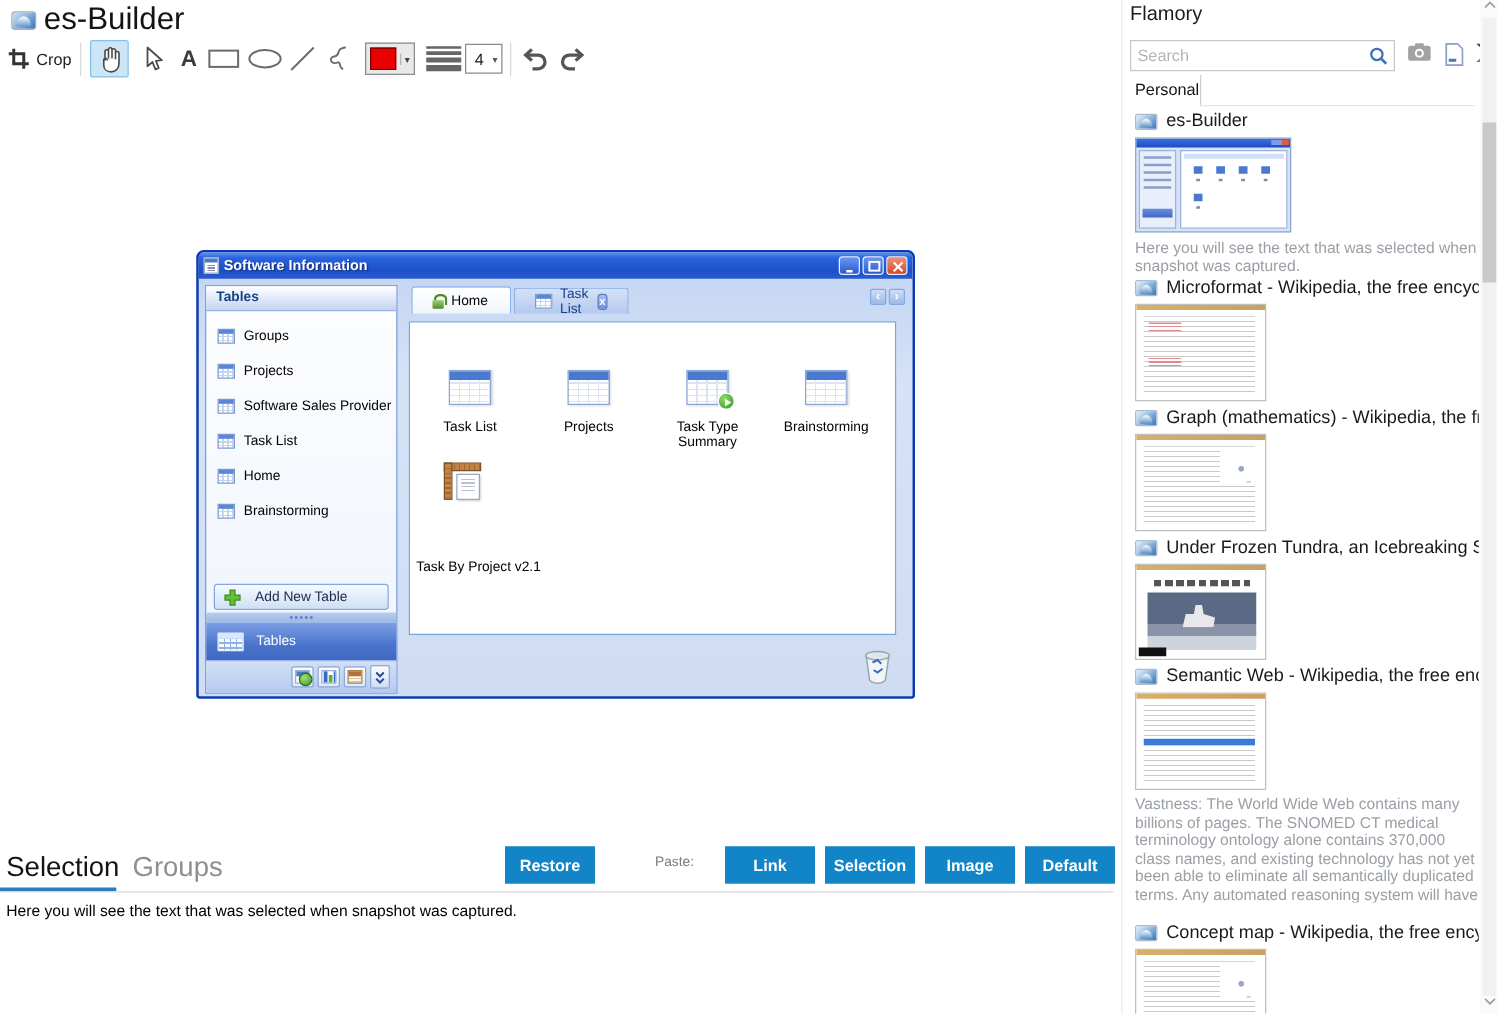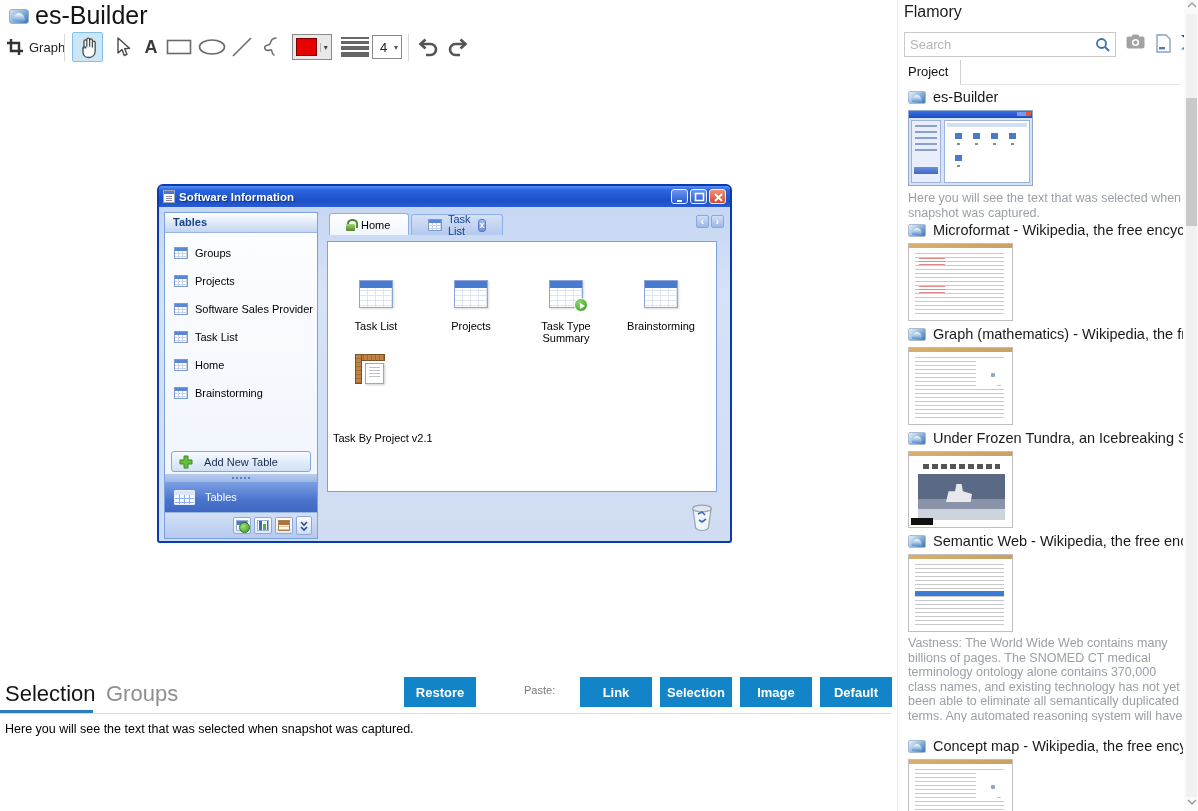--- a/index.html
+++ b/index.html
@@ -33,21 +33,21 @@
   .width-icon { left:341px; width:28px; flex-direction:column; gap:2px; align-items:stretch; justify-content:center; display:flex; }
   .width-icon i { display:block; background:#666; }
   .stroke-box { left:372px; top:3px; width:30px; height:24px; border:1px solid #8a8a8a; display:flex; align-items:center; background:#fff; }
   .stroke-val { flex:1; text-align:center; font-size:13px; color:#222; }
   .stroke-arrow{ font-size:8px; color:#555; padding-right:3px; }
   .tool-undo { left:414px; width:28px; }
   .tool-redo { left:444px; width:28px; }
 
   
   .canvas { position:absolute; left:0; top:64px; width:891px; height:607px; background:#fff; }
-  .xpwin { position:absolute; left:157px; top:120px; width:575px; height:359px;
+  .xpwin { position:absolute; left:157px; top:136px; width:575px; height:359px;
     border:2px solid #0a3ab0; border-radius:6px 6px 3px 3px; overflow:hidden;
     background:linear-gradient(#c2d4f2,#d6e2f6 30%,#cfdcf2); font-size:11px; }
   .xp-titlebar { position:absolute; left:0; top:0; right:0; height:21px;
     background:linear-gradient(180deg,#5a90f4 0%,#2a64e0 20%,#1c50c8 70%,#2a5cd0 100%);
     display:flex; align-items:center; padding:0 4px; gap:4px; }
   .xp-title { color:#fff; font-weight:bold; font-size:11.5px; text-shadow:1px 1px 1px #10307e; }
   .xp-doc-icon { width:12px; height:13px; background:#fff; border:1px solid #9ab; position:relative; }
   .xp-doc-icon::before{content:""; position:absolute; left:0; top:0; right:0; height:3px; background:#4a7ad0;}
   .xp-doc-icon::after{content:""; position:absolute; left:2px; top:5px; right:2px; height:5px;
     background:repeating-linear-gradient(#88a 0 1px,transparent 1px 2px);}
@@ -210,21 +210,21 @@
 
 <div class="app-logo"></div>
 <div class="app-title">es-Builder</div>
 
 <div class="toolbar">
   <div class="tb crop-group">
     <svg width="18" height="18" viewBox="0 0 18 18">
       <path d="M5 1 V13 H17" fill="none" stroke="#333" stroke-width="2.4"></path>
       <path d="M1 5 H13 V17" fill="none" stroke="#333" stroke-width="2.4"></path>
     </svg>
-    <span class="crop-label">Graph</span>
+    <span class="crop-label">Crop</span>
   </div>
   <div class="tb-sep" style="left:64px"></div>
   <div class="tb tool-hand">
     <svg width="22" height="24" viewBox="0 0 22 24">
       <path d="M7 13 V6.2 a1.4 1.4 0 012.8 0 V11 M9.8 11 V4.6 a1.4 1.4 0 012.8 0 V11 M12.6 11 V5.4 a1.4 1.4 0 012.8 0 V12 M15.4 12 V7.6 a1.4 1.4 0 012.8 0 V15.5 c0 4.2-2.6 7-6.3 7 c-3.4 0-5.9-2.2-5.9-5.6 V13 a1.4 1.4 0 012.8 0" fill="#fff" stroke="#4a4a4a" stroke-width="1.3" stroke-linecap="round" stroke-linejoin="round"></path>
     </svg>
   </div>
   <div class="tb tool-cursor">
     <svg width="20" height="22" viewBox="0 0 20 22">
       <path d="M5 2 L5 17 L9 13.6 L11.3 19.5 L14 18.4 L11.7 12.7 L16.5 12.2 Z" fill="#fff" stroke="#4a4a4a" stroke-width="1.4" stroke-linejoin="round"></path>
@@ -458,21 +458,21 @@
       <rect x="3" y="13" width="6" height="2.4" fill="#4a7ac0"></rect>
     </svg>
   </span>
   <span class="sb-ico ico-collapse">
     <svg width="19" height="17" viewBox="0 0 19 17">
       <polygon points="1,1 18,1 9.5,8.5" fill="#1e4e8c"></polygon>
       <polygon points="1,15.5 9.5,8 18,15.5" fill="#3f86c6"></polygon>
     </svg>
   </span>
 
-  <div class="sb-tab">Project</div>
+  <div class="sb-tab">Personal</div>
   <div class="sb-tab-vline"></div>
   <div class="sb-tab-hline"></div>
 
   <div class="sb-list">
 
     <div class="sb-item" style="top:0">
       <div class="sb-title-row">
         <span class="fl-ico"></span>
         <span class="sb-item-title">es-Builder</span>
       </div>

